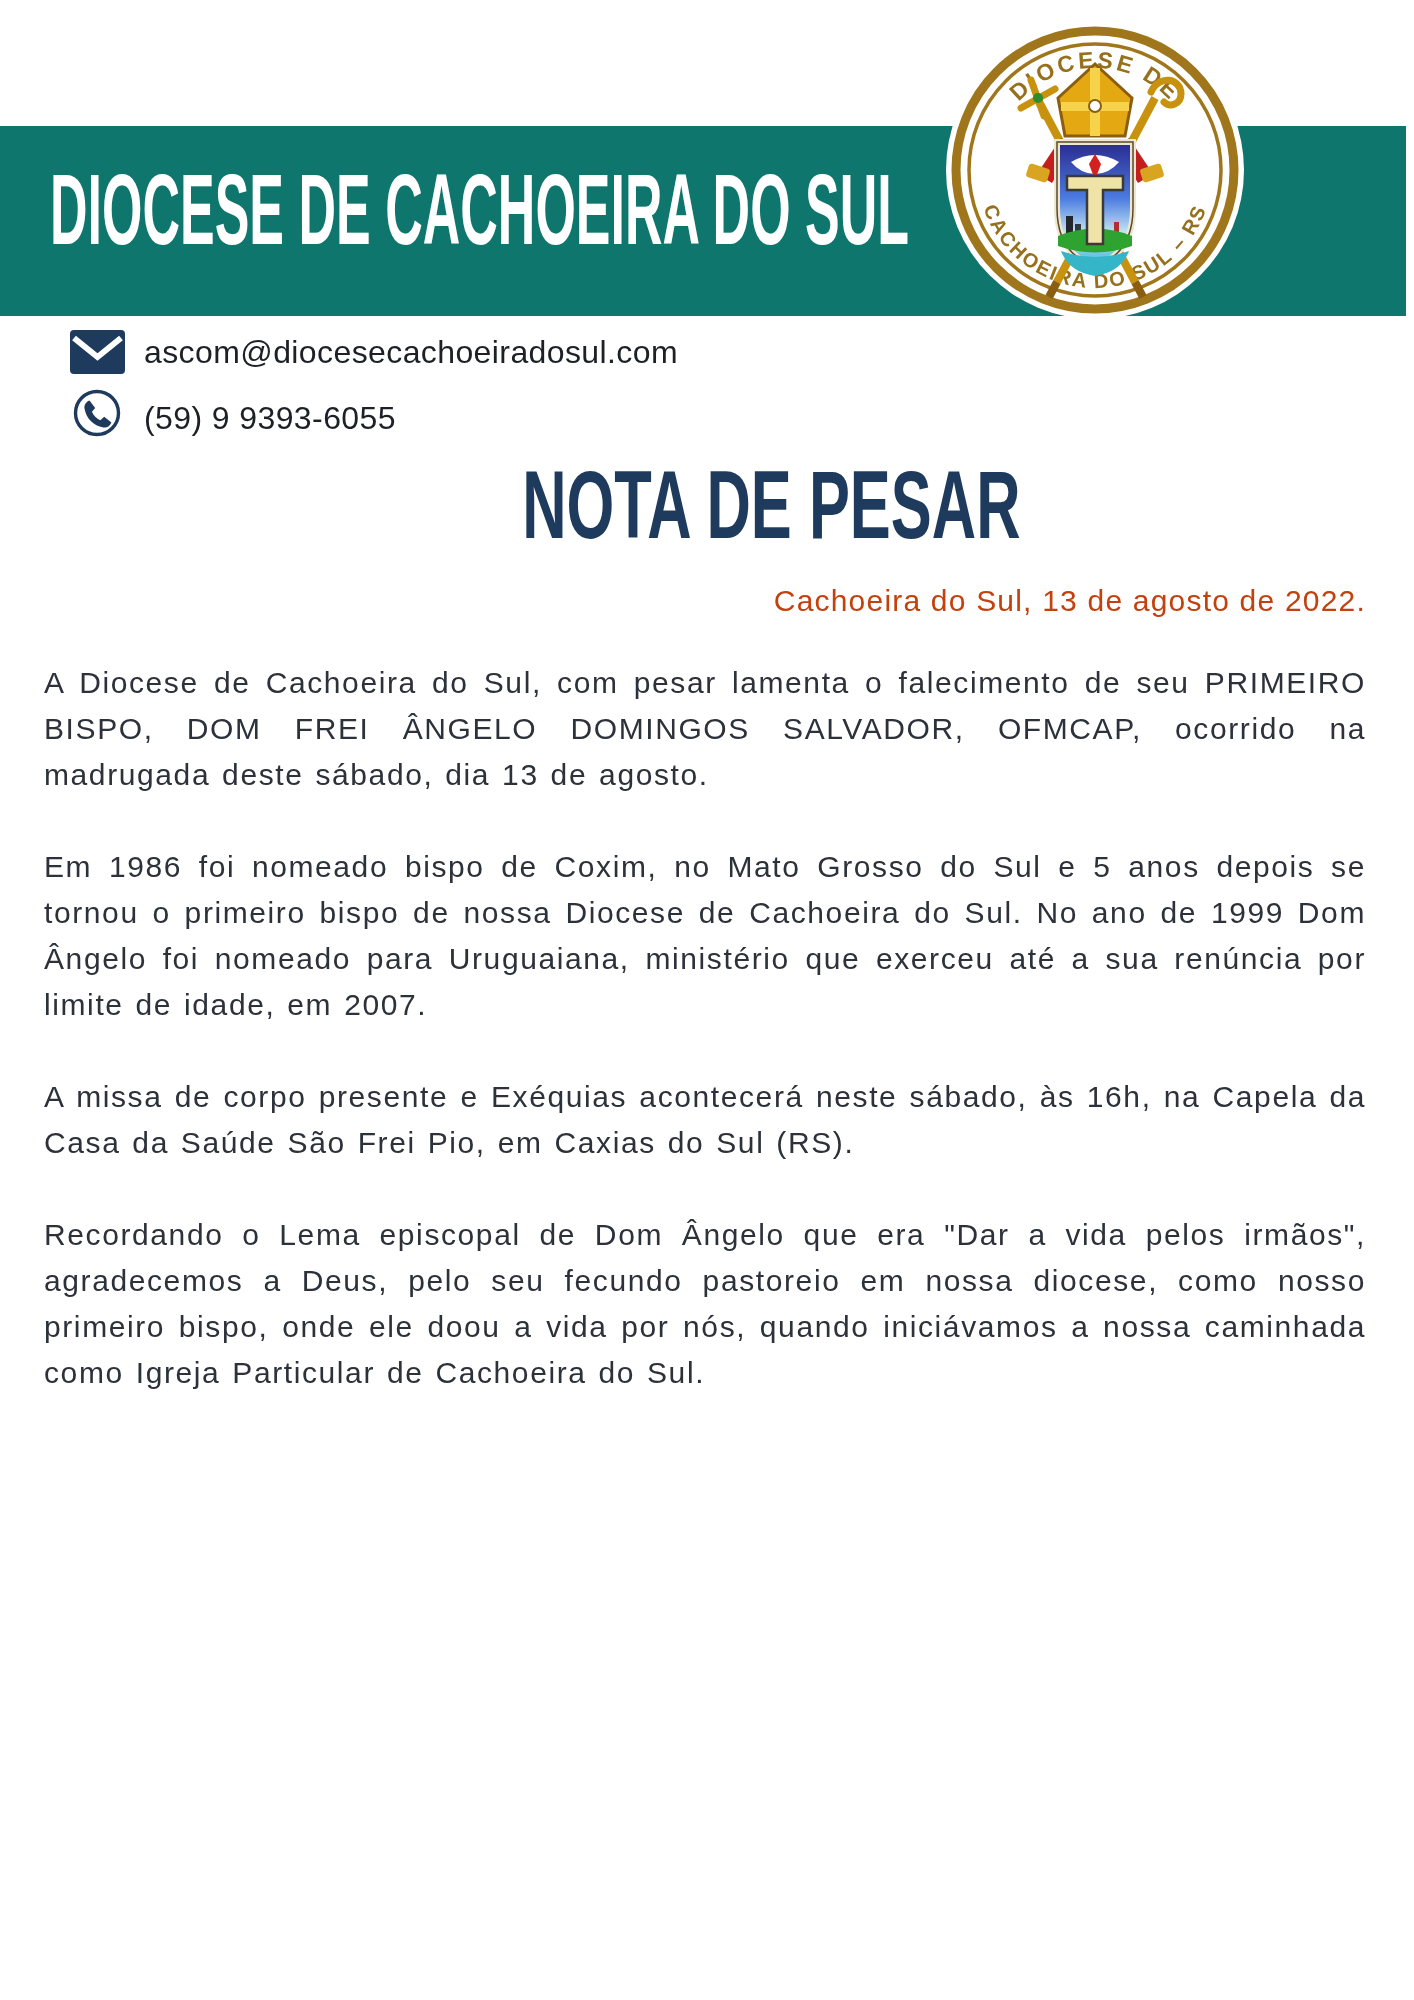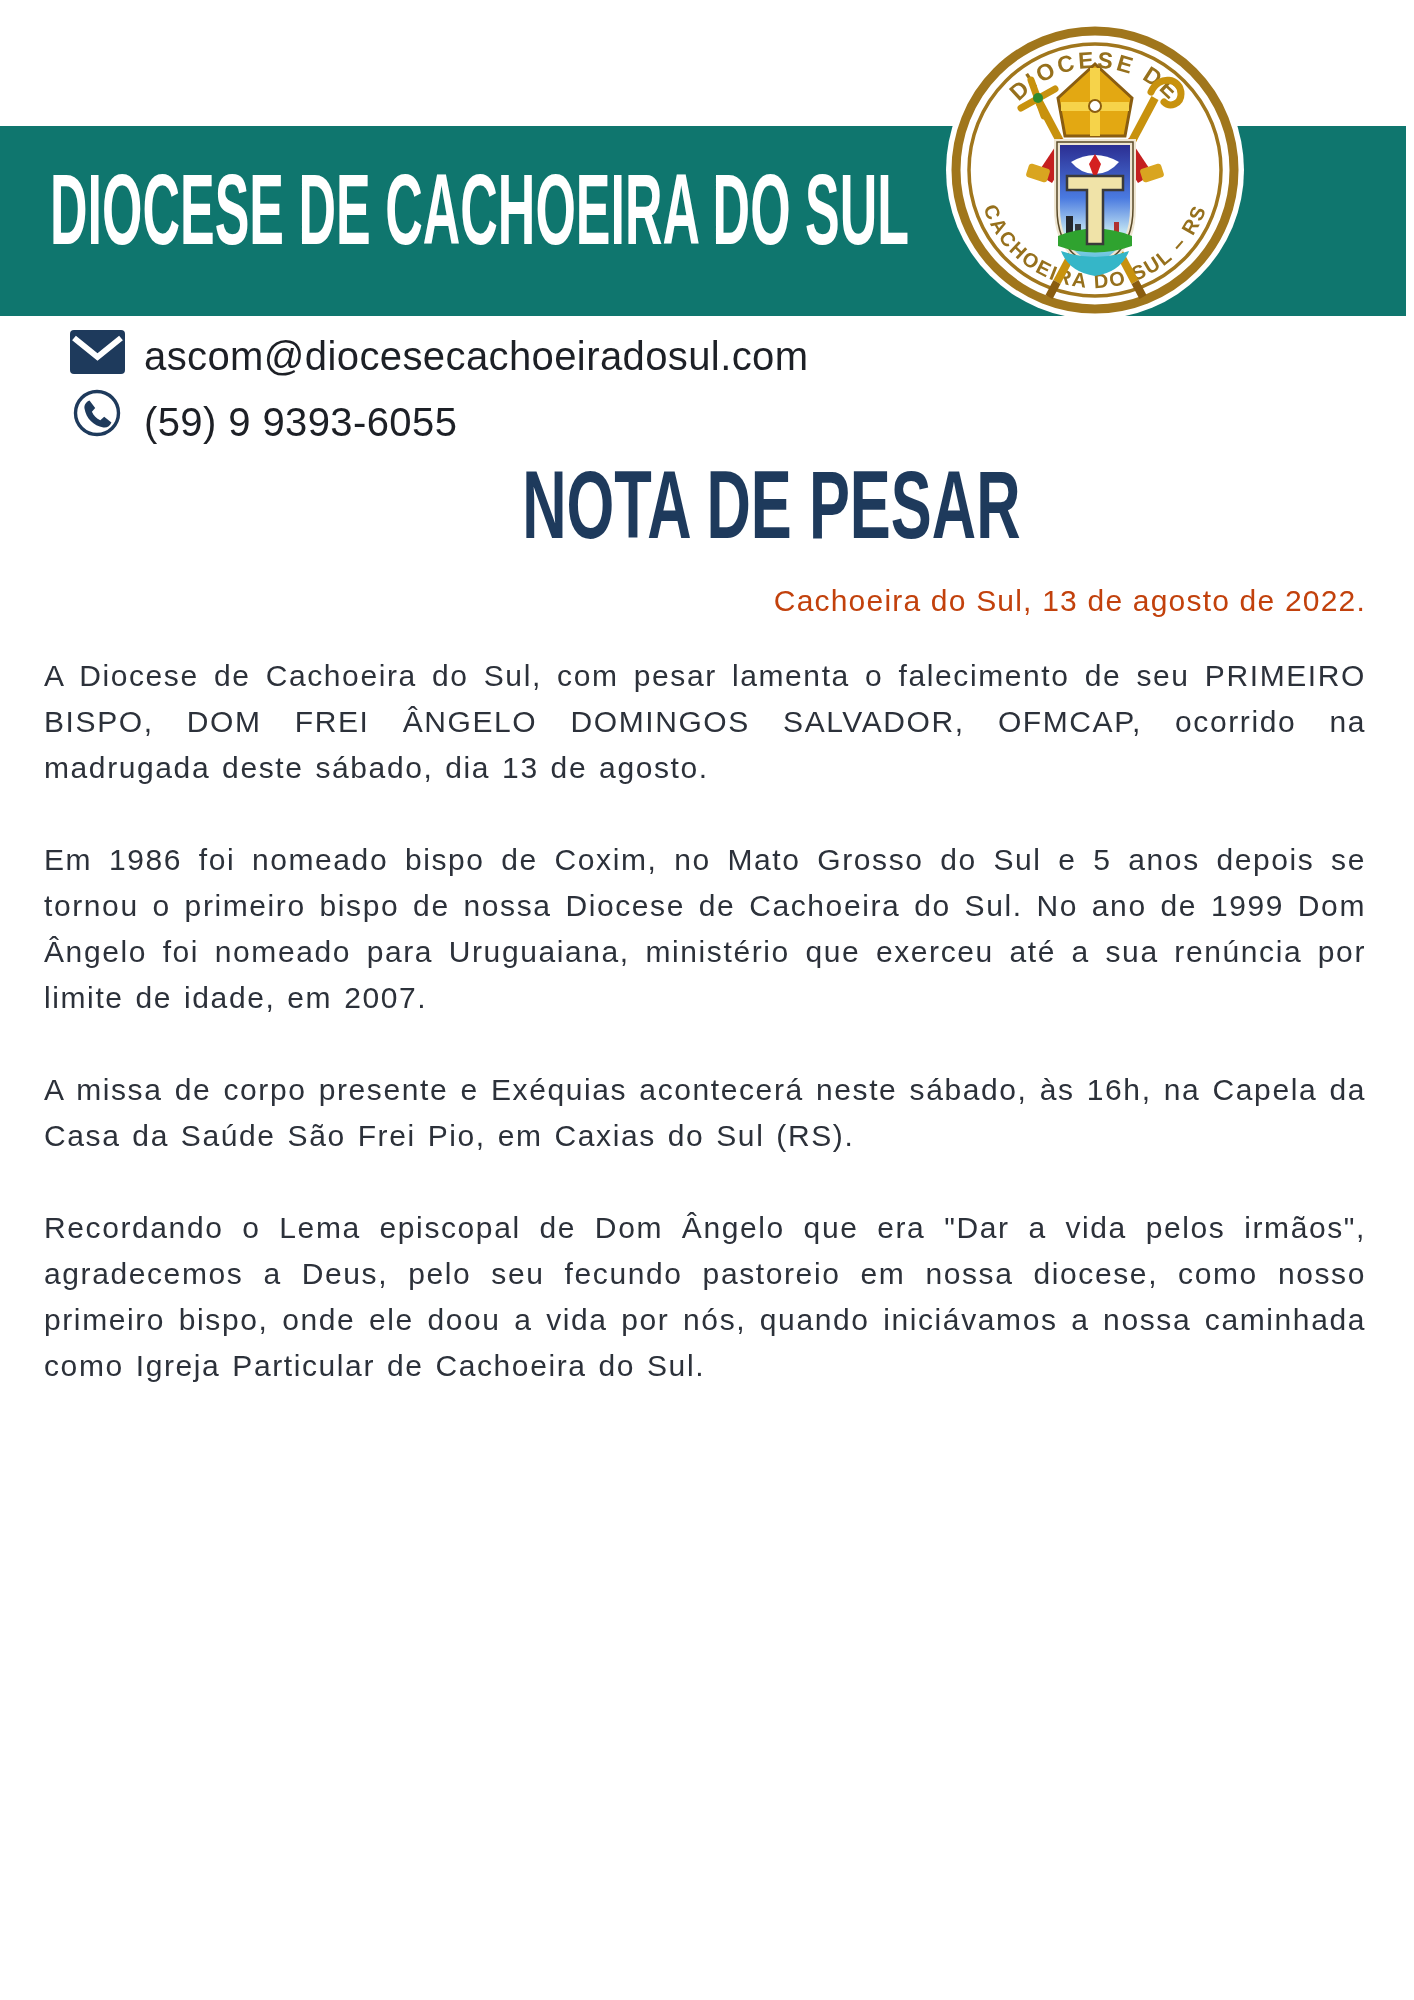--- a/index.html
+++ b/index.html
@@ -10,36 +10,36 @@
   .band{position:absolute;left:0;top:126px;width:1406px;height:190px;background:#0f766e;}
   .band-title-wrap{position:absolute;left:50px;top:0;height:166px;display:flex;align-items:center;}
   .band-title{font-size:100px;font-weight:bold;color:#ffffff;white-space:nowrap;
               transform:scaleX(0.52);transform-origin:left center;}
 
   
   .seal{position:absolute;left:945px;top:20px;width:300px;height:300px;z-index:2;}
 
   
   .icon-abs{position:absolute;}
-  .contact-text{position:absolute;left:144px;font-size:40px;color:#1d2026;letter-spacing:.4px;white-space:nowrap;}
+  .contact-text{position:absolute;left:144px;font-size:32px;color:#1d2026;letter-spacing:.4px;white-space:nowrap;}
   .email-text{top:334px;}
   .phone-text{top:400px;}
 
   
   .title-wrap{position:absolute;top:450px;left:110px;width:1322px;display:flex;justify-content:center;}
   .page-title{font-size:96px;font-weight:bold;color:#1e3a5c;white-space:nowrap;
               transform:scaleX(0.64);transform-origin:center center;}
 
   
   .dateline{position:absolute;top:584px;left:44px;width:1322px;text-align:right;
             font-size:30px;color:#c2410c;letter-spacing:1.2px;}
 
   
   .letter-body{position:absolute;top:648px;left:44px;width:1322px;}
-  .letter-body p{margin:5px 0 46px 0;font-size:30px;line-height:46px;color:#2c313a;
+  .letter-body p{margin:12px 0 46px 0;font-size:30px;line-height:46px;color:#2c313a;
                  text-align:justify;letter-spacing:1.6px;word-spacing:2px;}
 
   
   .signature{position:absolute;top:1918px;left:44px;width:1292px;text-align:right;
              font-size:31px;color:#1d2026;letter-spacing:.6px;}
 </style>
 </head>
 <body>
 
 <div class="page">

